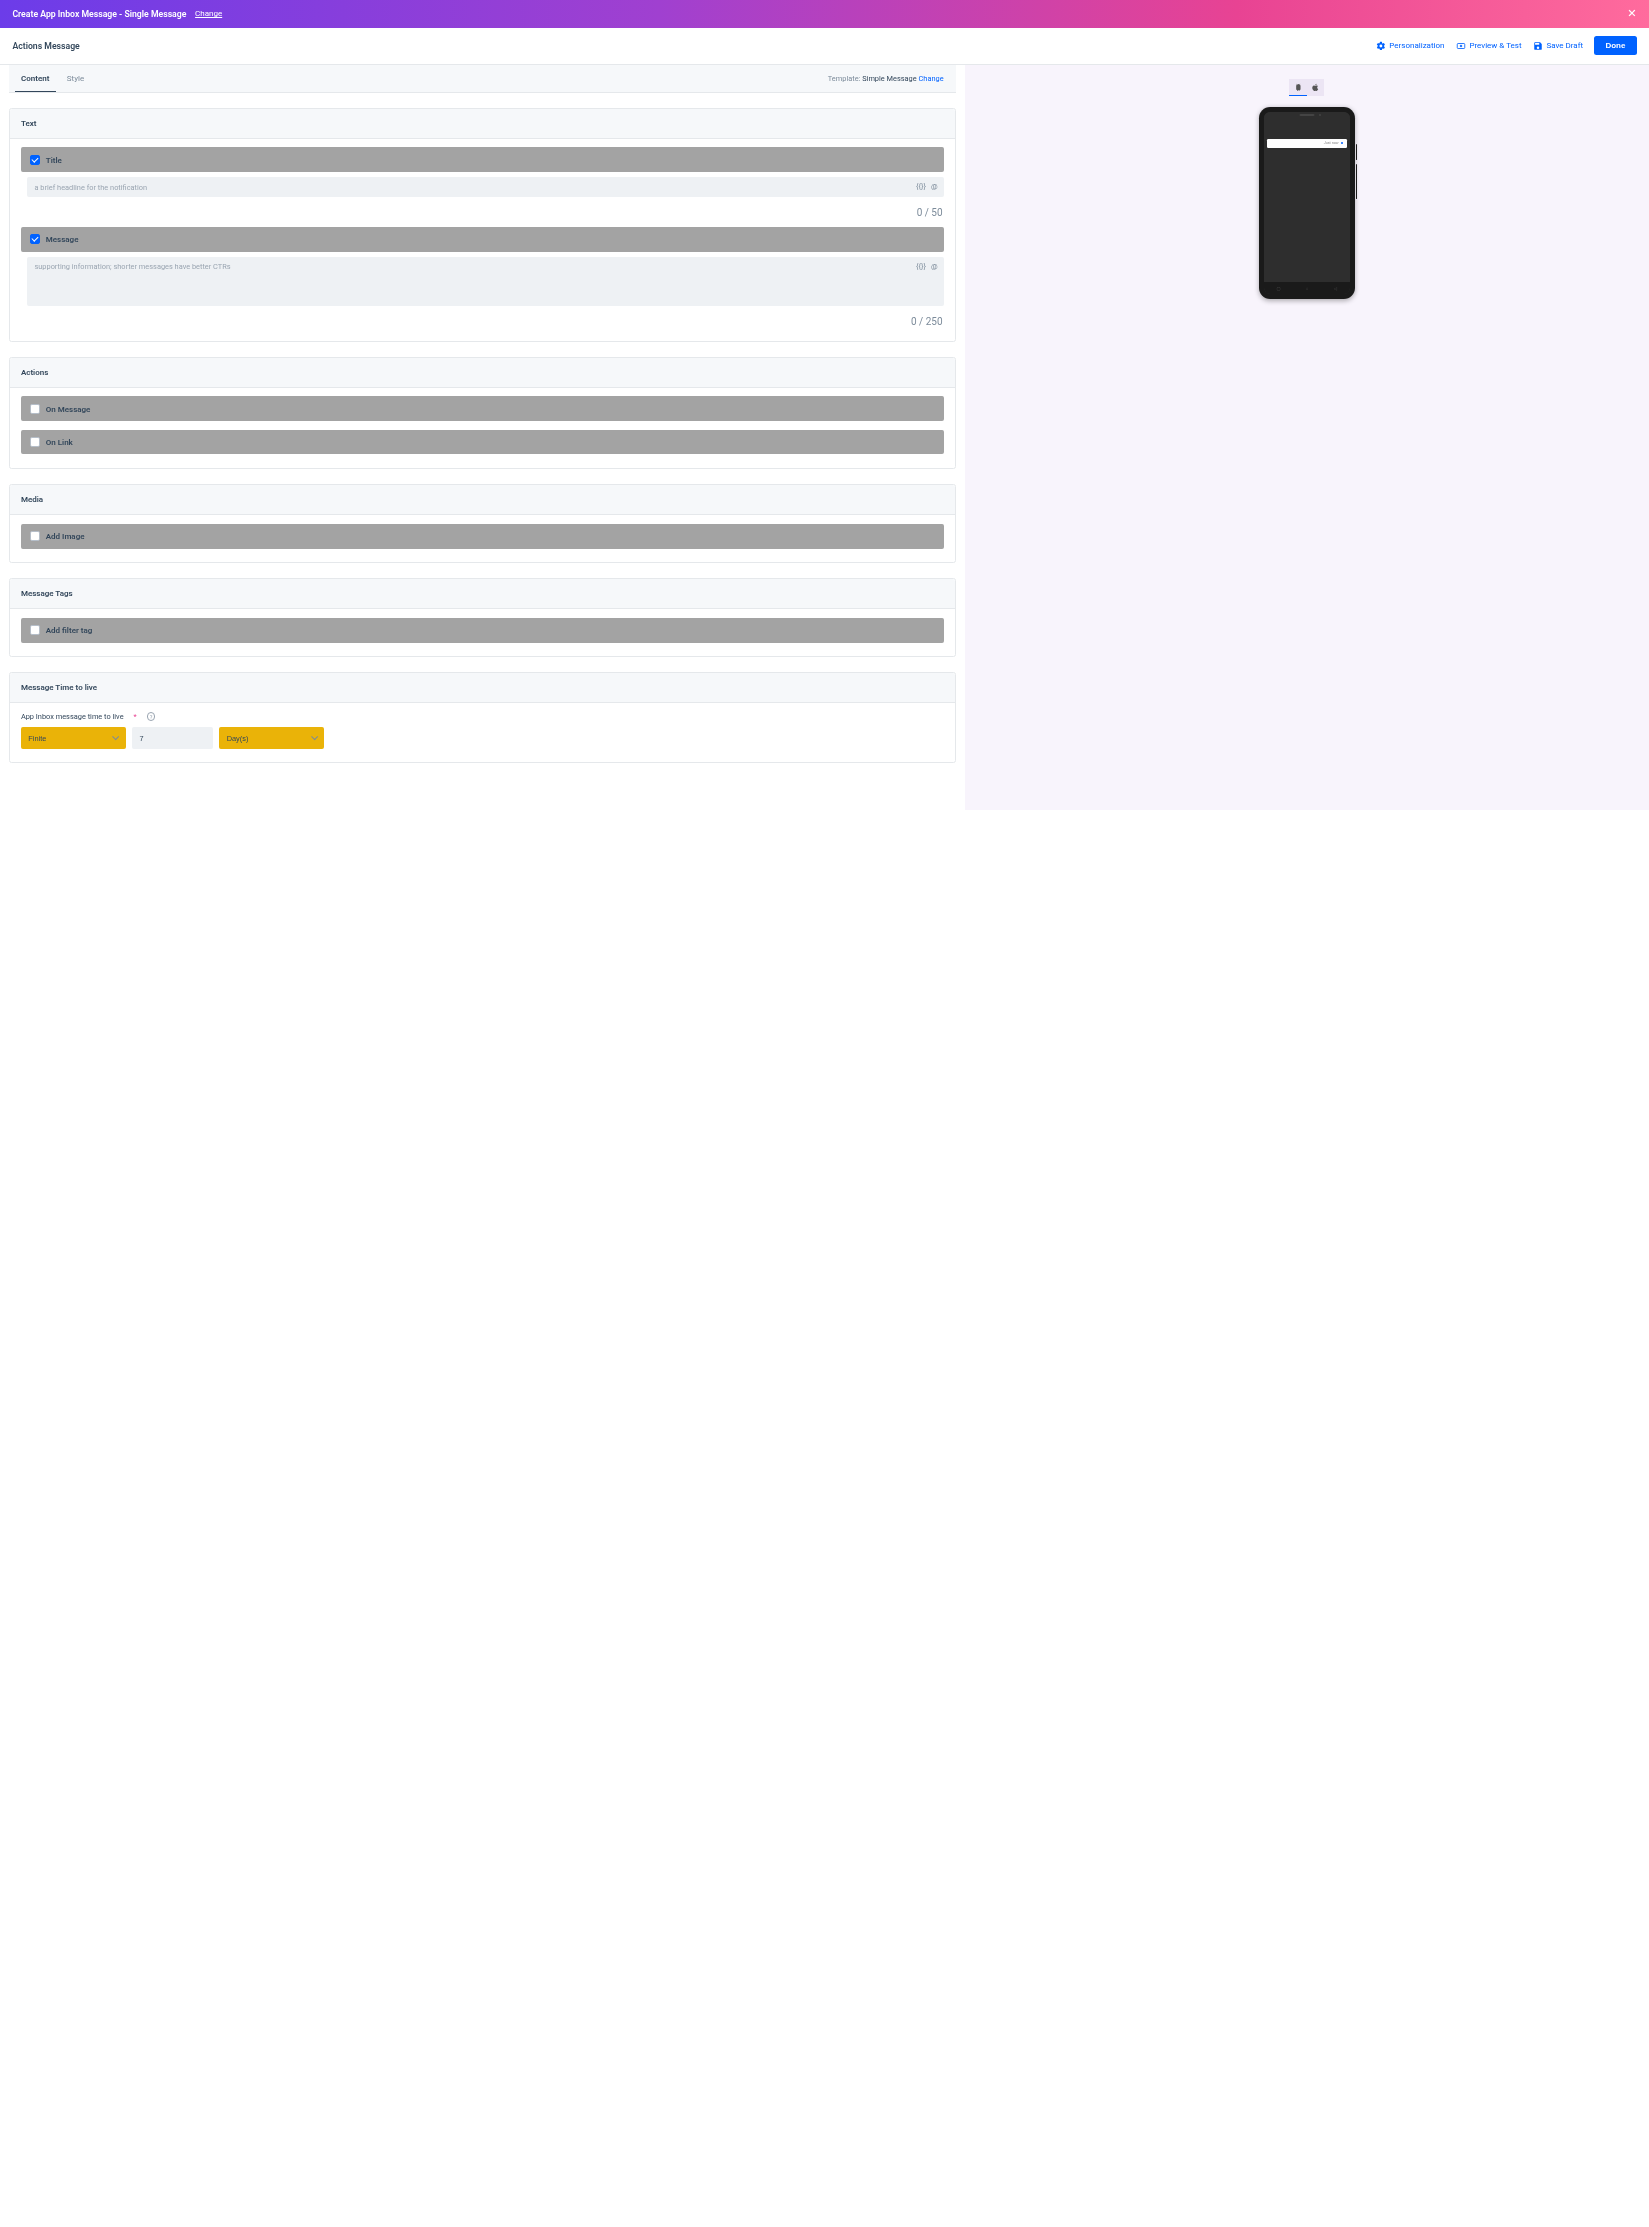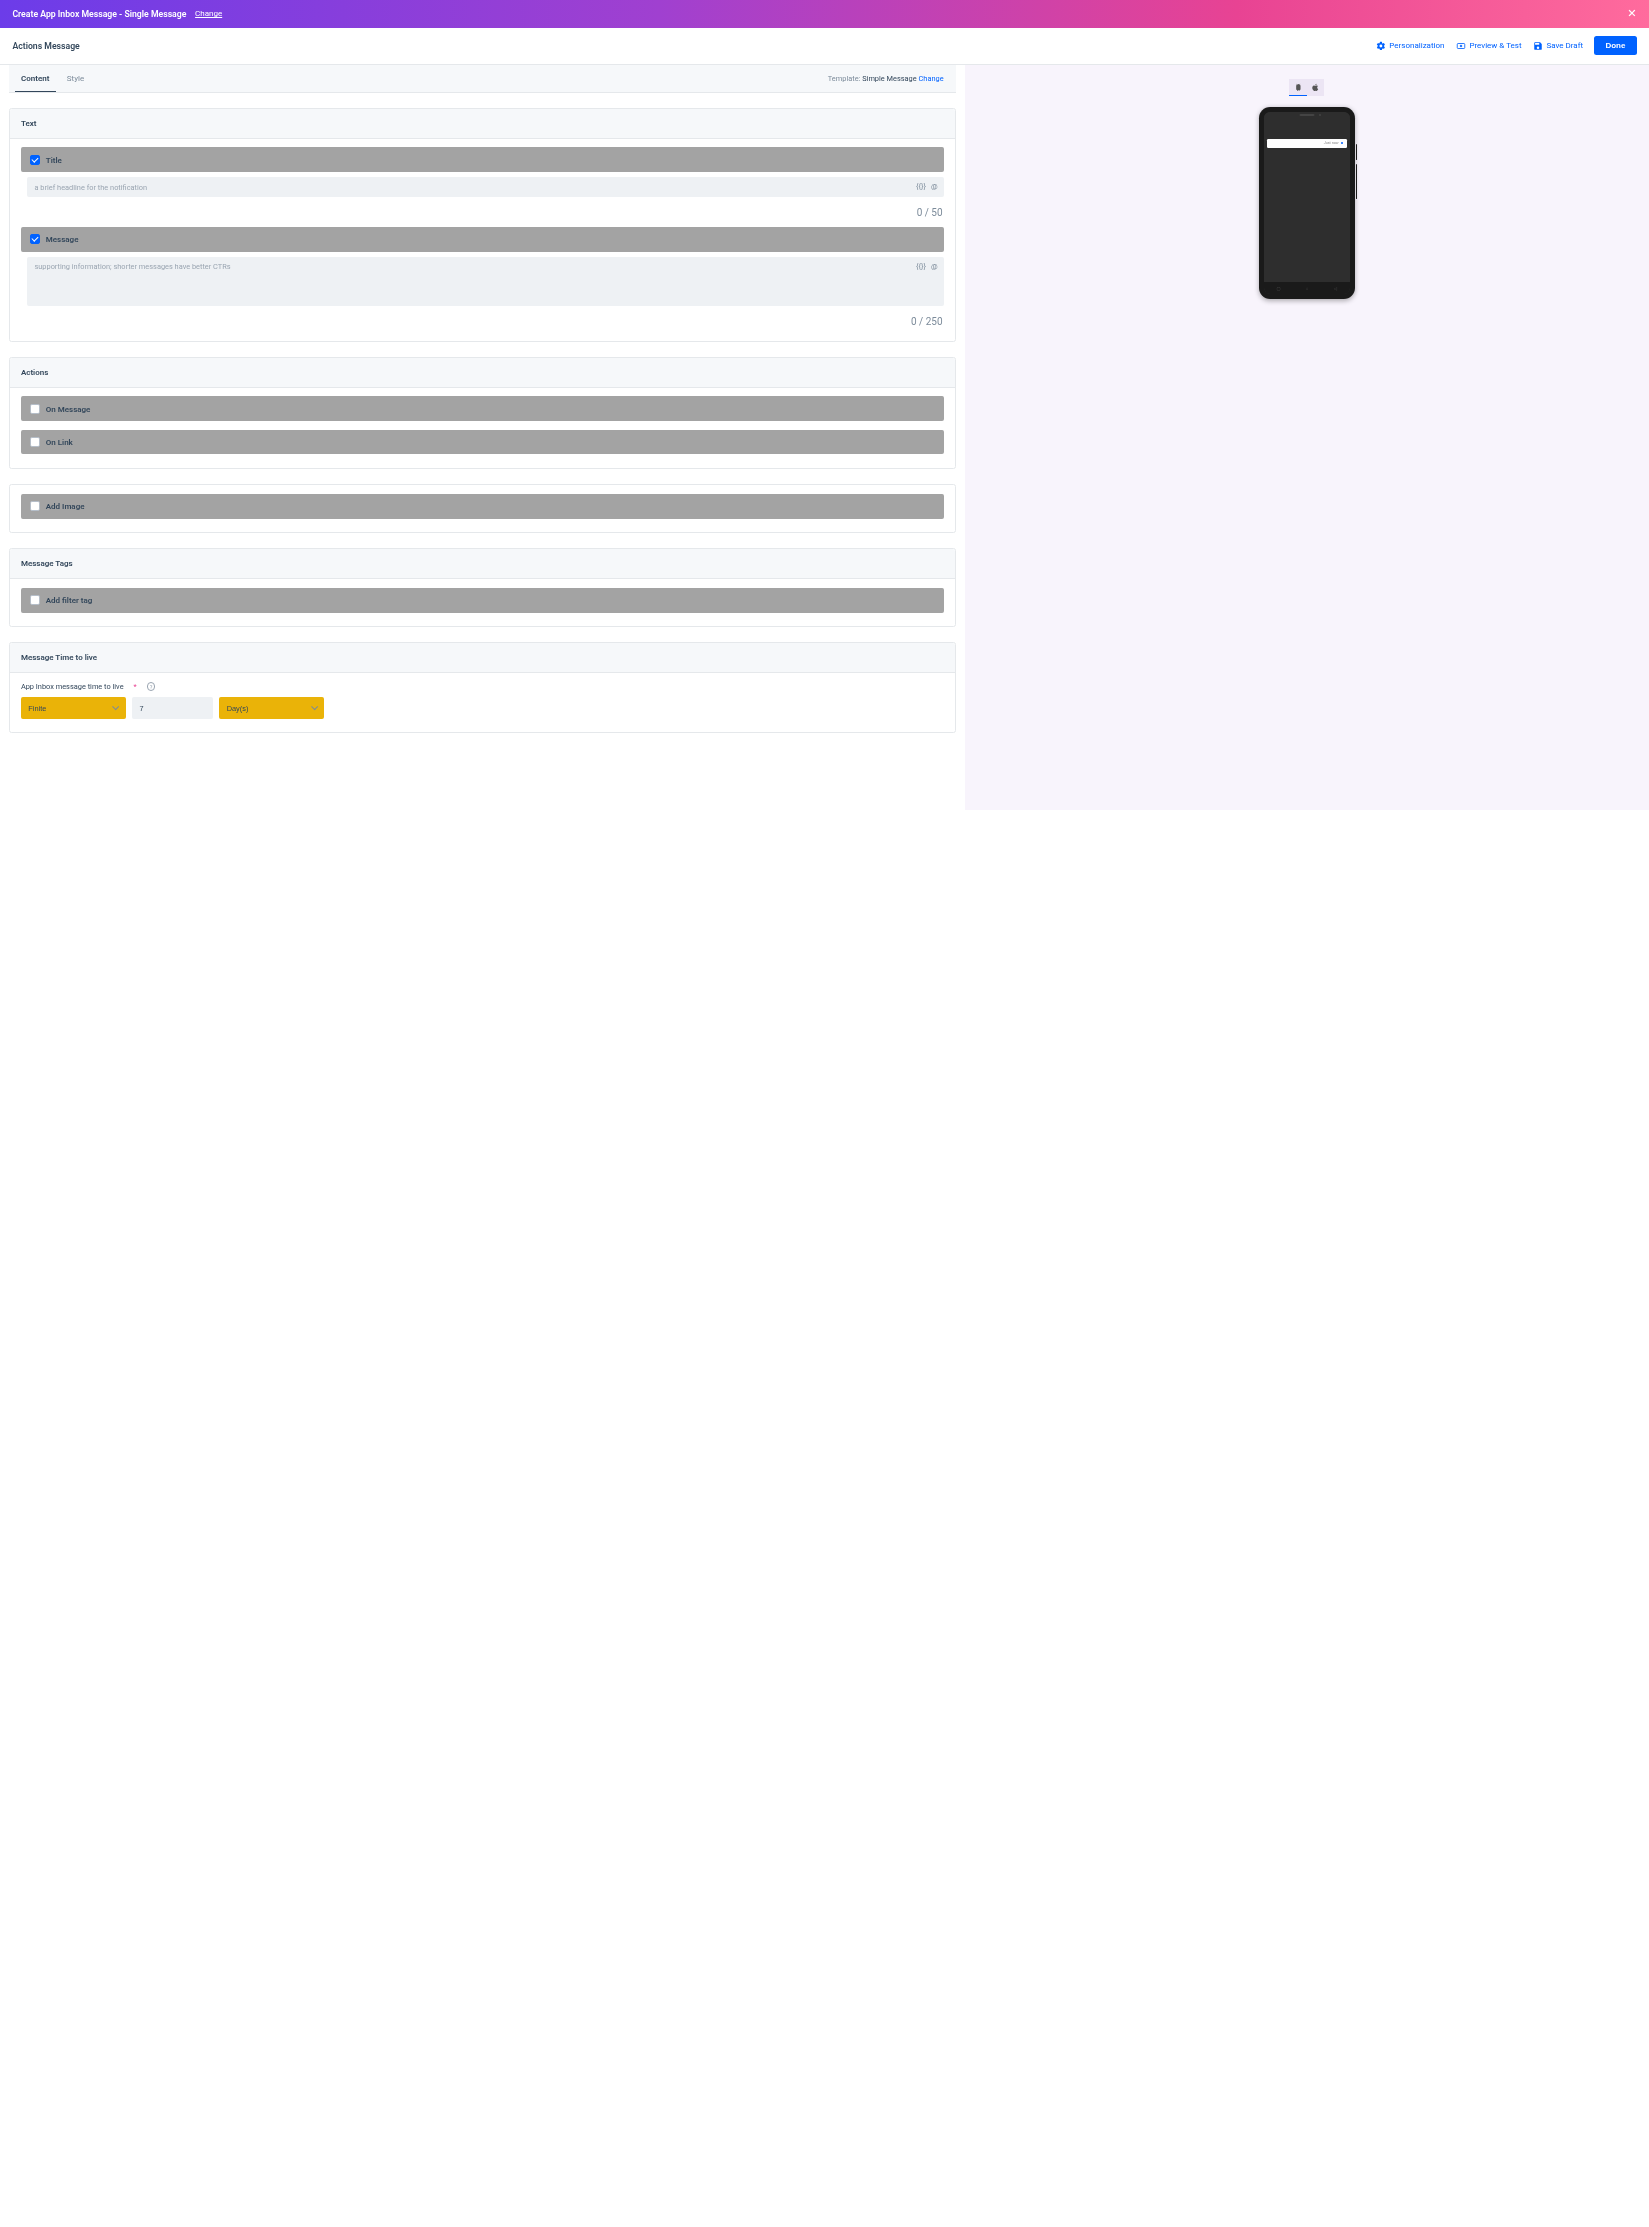--- a/index.html
+++ b/index.html
@@ -218,20 +218,21 @@
           <span class="sub-row-label">On Message</span>
         </div>
         <div class="sub-row sub-row-spaced">
           <span class="chk"></span>
           <span class="sub-row-label">On Link</span>
         </div>
       </div>
     </div>
 
     <div class="card">
+      <div class="card-header">Media</div>
       <div class="card-body">
         <div class="sub-row">
           <span class="chk"></span>
           <span class="sub-row-label">Add Image</span>
         </div>
       </div>
     </div>
 
     <div class="card">
       <div class="card-header">Message Tags</div>

